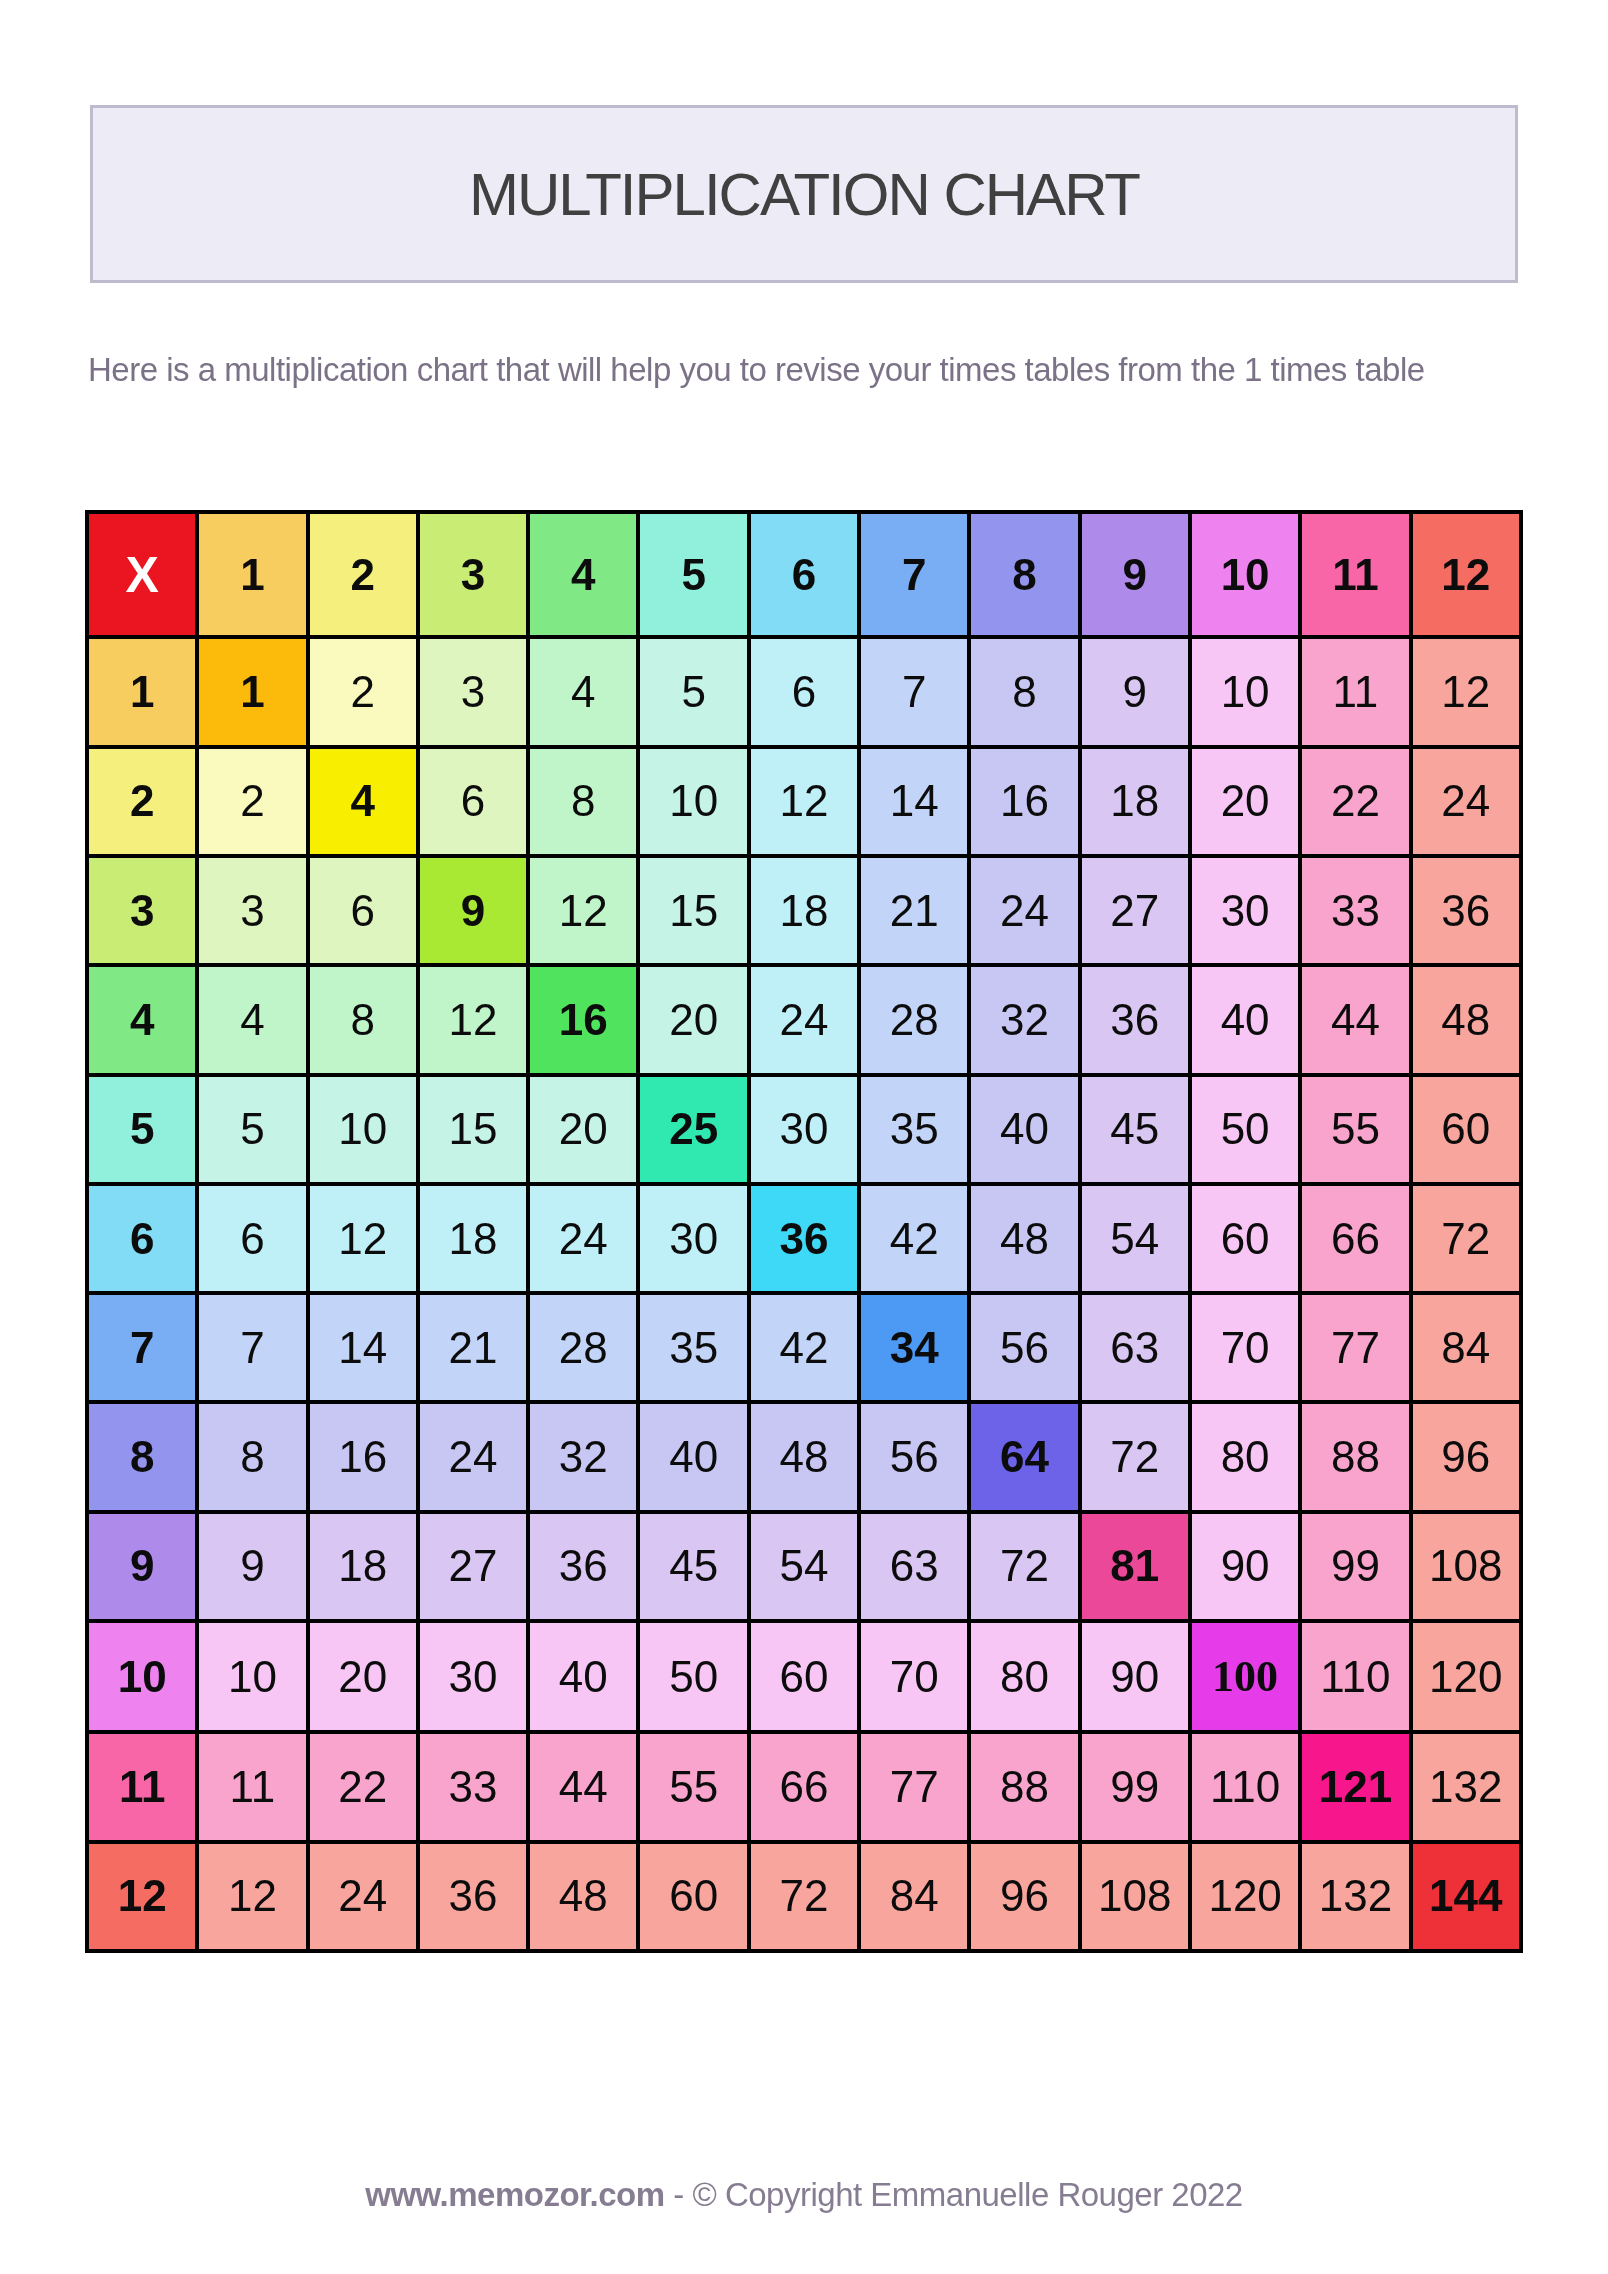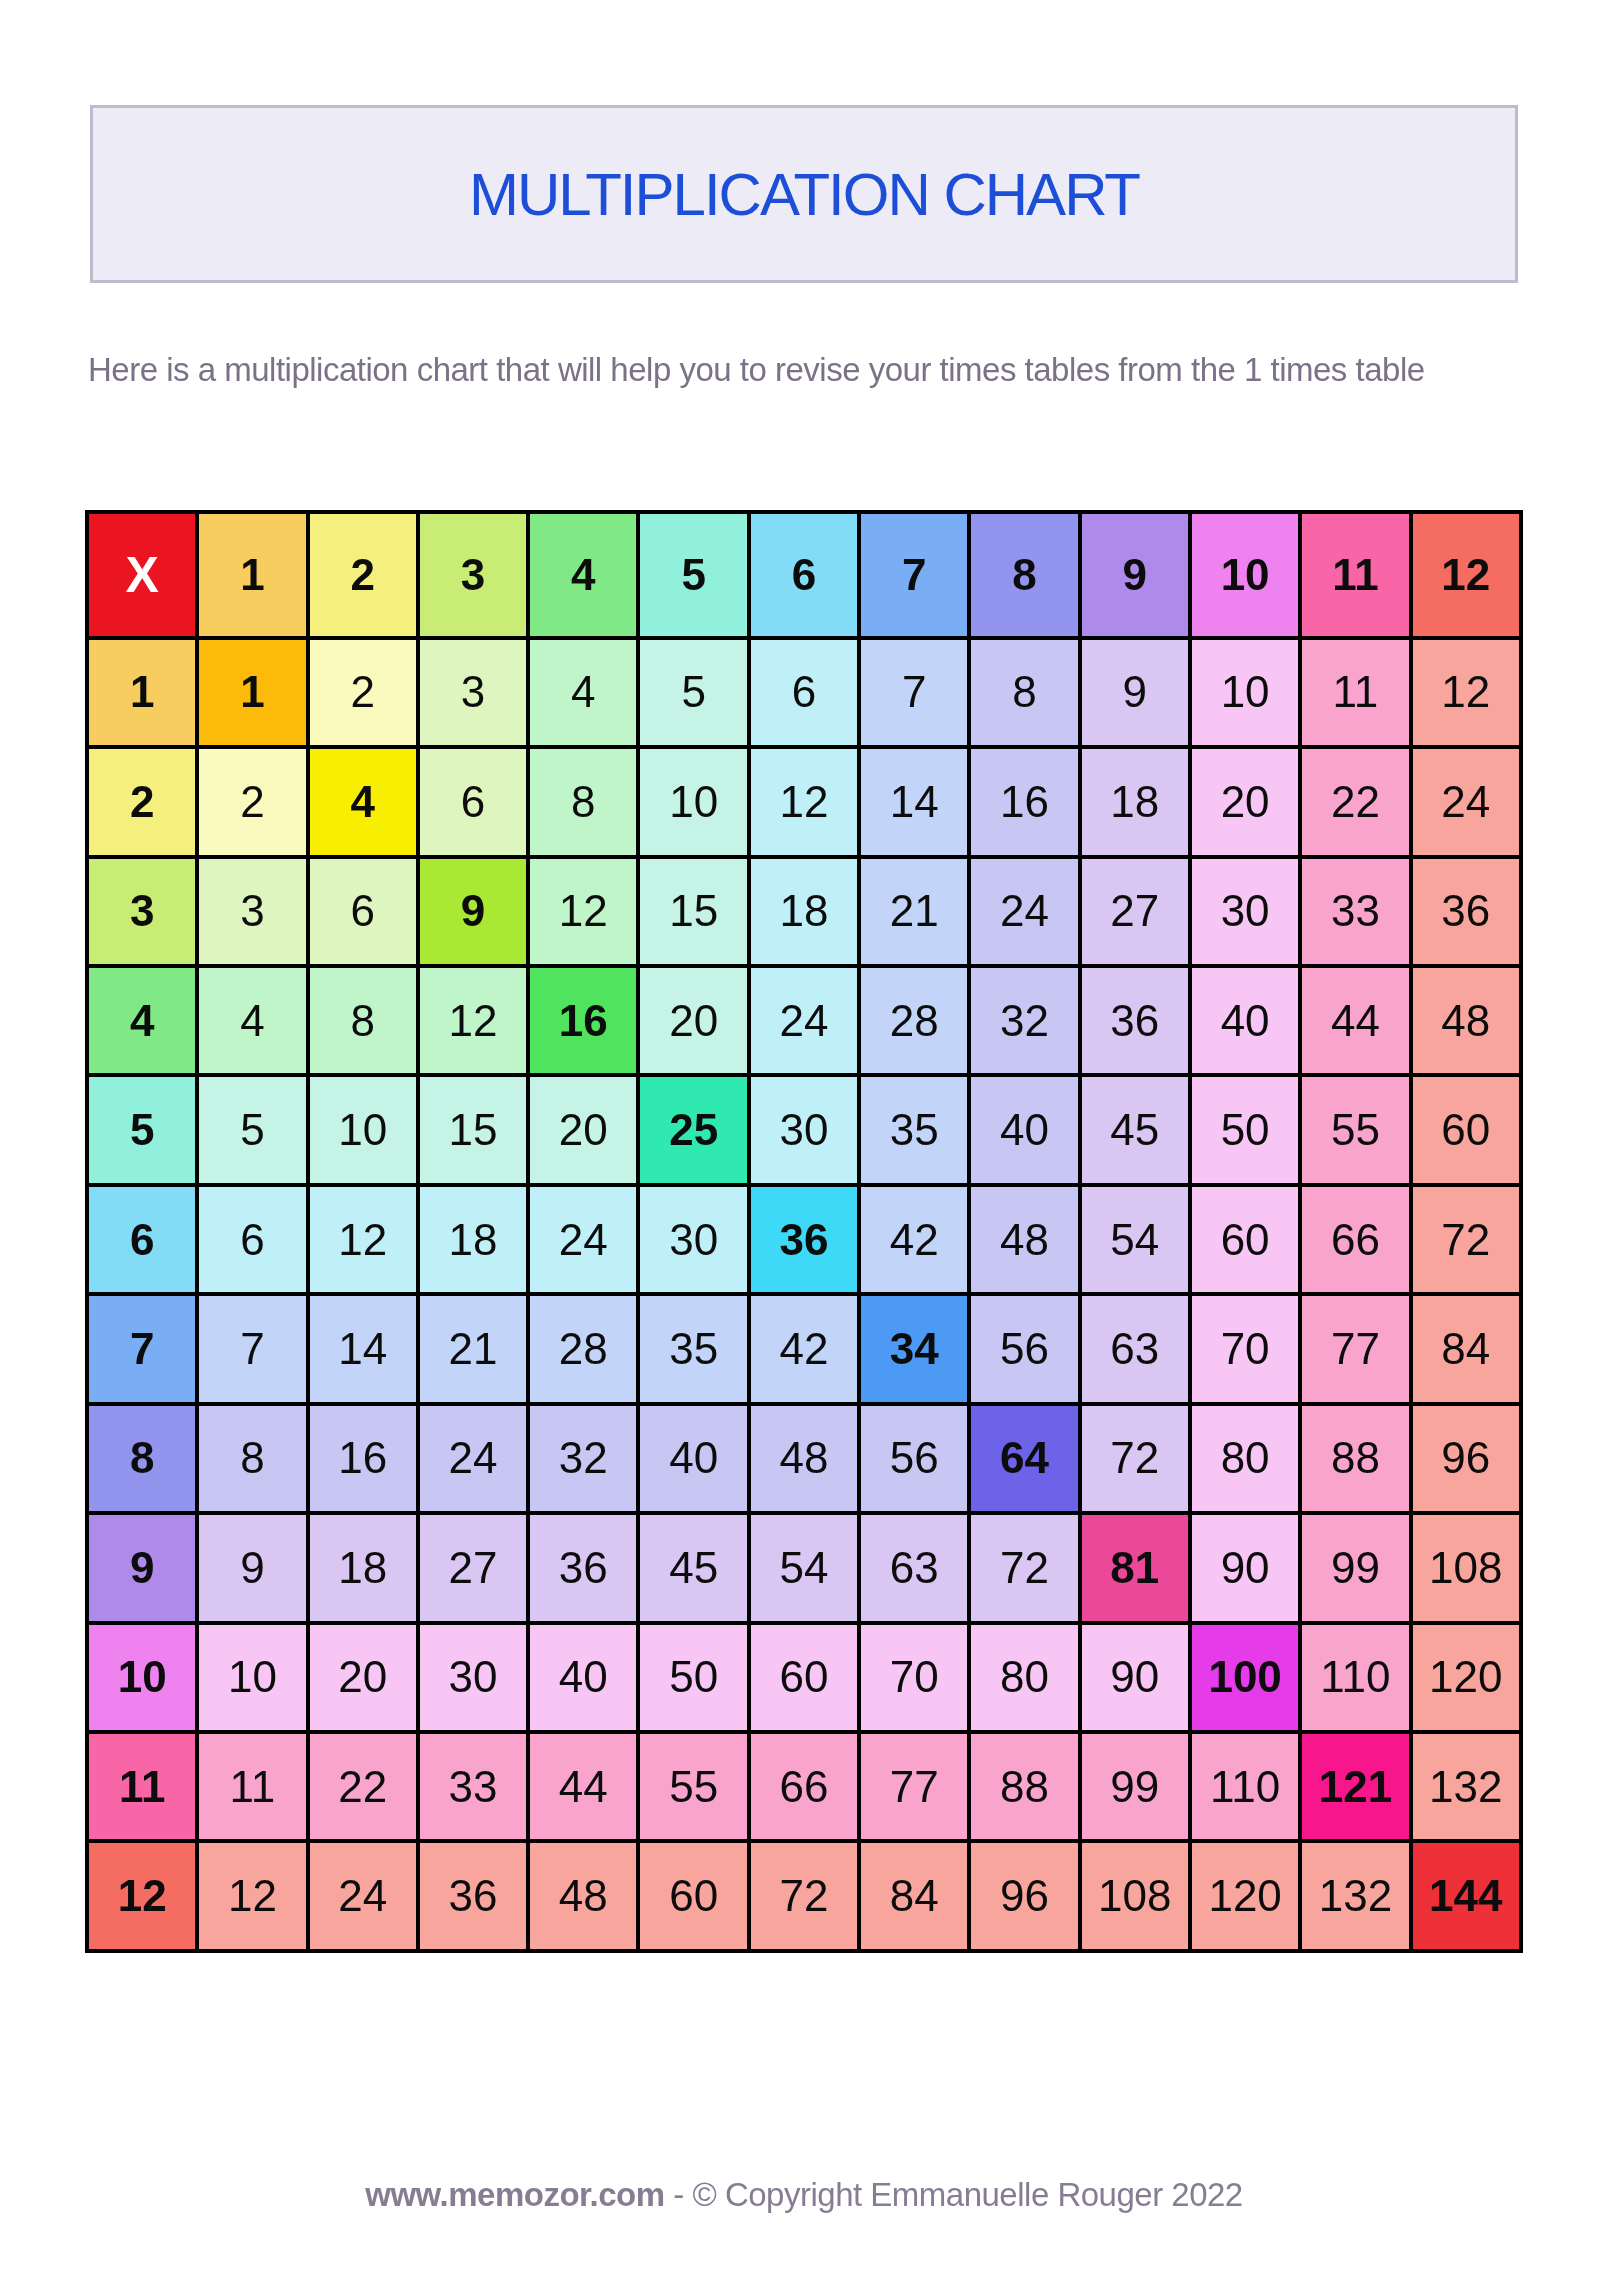--- a/index.html
+++ b/index.html
@@ -17,21 +17,21 @@
     position: absolute;
     left: 90px; top: 105px;
     width: 1428px; height: 178px;
     background: #EDEBF5;
     border: 3px solid #BEBBCE;
     display: flex;
     align-items: center;
     justify-content: center;
   }
   .title-line {
-    color: #1d4ed8;
+    color: #404040;
     letter-spacing: -2px;
     white-space: nowrap;
     display: flex;
     align-items: baseline;
   }
   .title-main { font-size: 60px; font-weight: 500; }
   .title-sub  { font-size: 48px; font-weight: 400; margin-left: 14px; }
 
   
   .description {
@@ -246,21 +246,21 @@
         <td class="hdr" style="background: rgb(238, 130, 238);">10</td>
         <td style="background: rgb(247, 198, 245);">10</td>
         <td style="background: rgb(247, 198, 245);">20</td>
         <td style="background: rgb(247, 198, 245);">30</td>
         <td style="background: rgb(247, 198, 245);">40</td>
         <td style="background: rgb(247, 198, 245);">50</td>
         <td style="background: rgb(247, 198, 245);">60</td>
         <td style="background: rgb(247, 198, 245);">70</td>
         <td style="background: rgb(247, 198, 245);">80</td>
         <td style="background: rgb(247, 198, 245);">90</td>
-        <td class="diag" style="background: rgb(229, 59, 232);">100</td>
+        <td class="diag" style="background: rgb(229, 59, 232); font-family: Liberation Serif, serif;">100</td>
         <td style="background: rgb(249, 164, 204);">110</td>
         <td style="background: rgb(248, 166, 157);">120</td>
       </tr>
       <tr>
         <td class="hdr" style="background: rgb(248, 102, 168);">11</td>
         <td style="background: rgb(249, 164, 204);">11</td>
         <td style="background: rgb(249, 164, 204);">22</td>
         <td style="background: rgb(249, 164, 204);">33</td>
         <td style="background: rgb(249, 164, 204);">44</td>
         <td style="background: rgb(249, 164, 204);">55</td>

